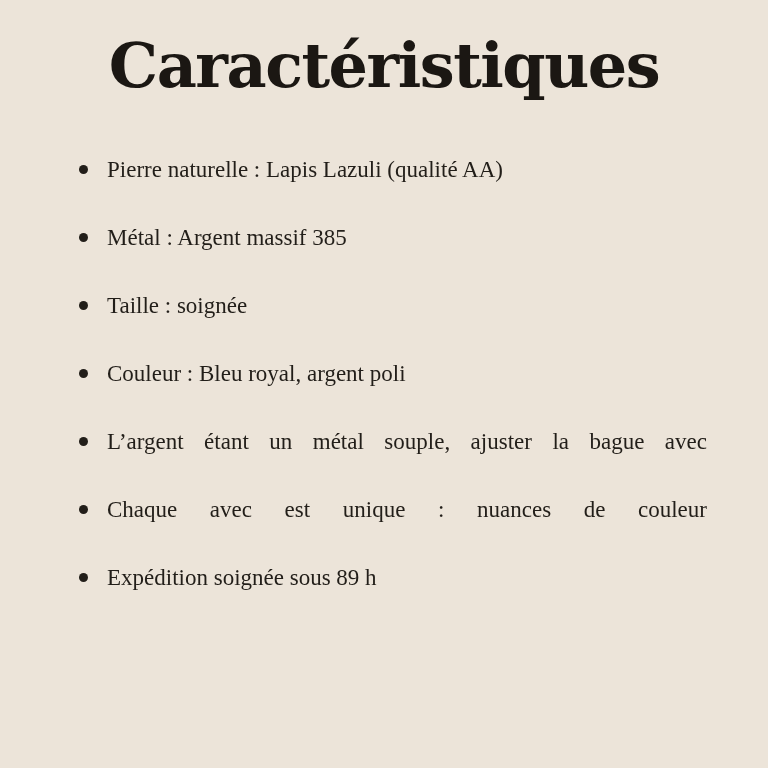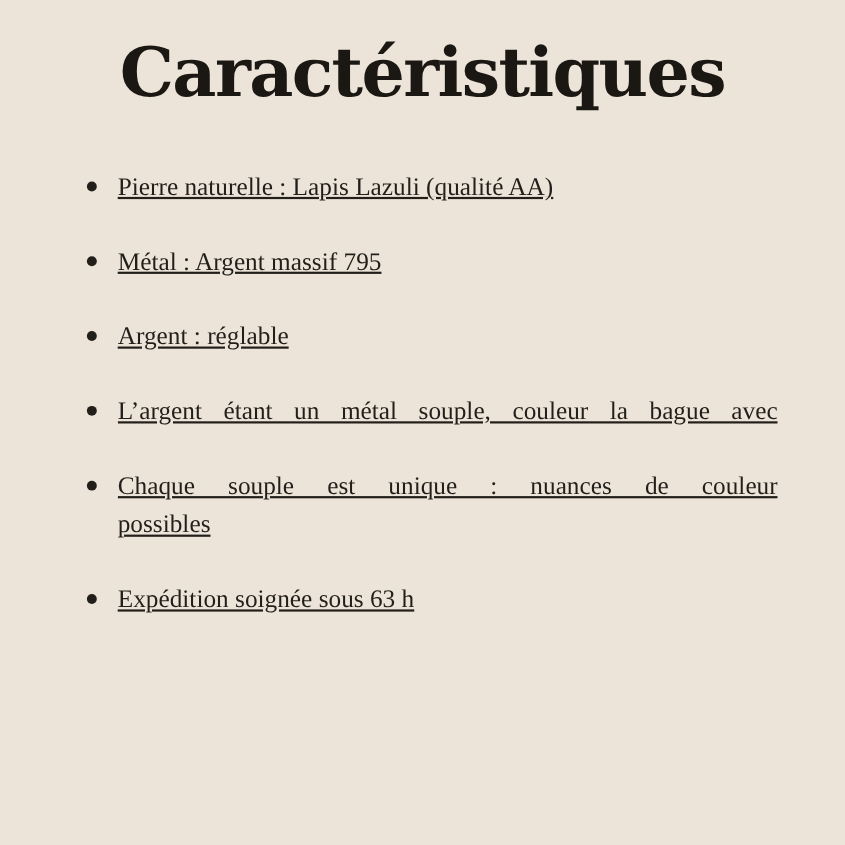--- a/index.html
+++ b/index.html
@@ -35,21 +35,20 @@
     margin: 51px 61px 0 107px; 
     padding: 0;
     font-family: "Liberation Serif", serif;
     font-size: 23px;
     line-height: 35px;
     color: #221E19;
   }
   ul.features li {
     position: relative;
     margin-top: 33px;
-    text-decoration: underline;
   }
   ul.features li:first-child {
     margin-top: 0;
   }
   .bullet {
     position: absolute;
     left: -28px;
     top: 13px;
     width: 9px;
     height: 9px;
@@ -81,40 +80,43 @@
 
   <ul class="features">
 
     <li>
       <span class="bullet"></span>
       <span class="line">Pierre naturelle : Lapis Lazuli (qualité AA)</span>
     </li>
 
     <li>
       <span class="bullet"></span>
-      <span class="line">Métal : Argent massif 795</span>
+      <span class="line">Métal : Argent massif 385</span>
     </li>
 
     <li>
       <span class="bullet"></span>
-      <span class="line">Argent : réglable</span>
+      <span class="line">Taille : soignée</span>
     </li>
-
 
 
     <li>
       <span class="bullet"></span>
-      <span class="line just">L’argent étant un métal souple, couleur la bague avec</span>
+      <span class="line">Couleur : Bleu royal, argent poli</span>
     </li>
 
     <li>
       <span class="bullet"></span>
-      <span class="line just">Chaque souple est unique : nuances de couleur</span>
-      <span class="line">possibles</span>
+      <span class="line just">L’argent étant un métal souple, ajuster la bague avec</span>
     </li>
 
     <li>
       <span class="bullet"></span>
-      <span class="line">Expédition soignée sous 63 h</span>
+      <span class="line just">Chaque avec est unique : nuances de couleur</span>
+    </li>
+
+    <li>
+      <span class="bullet"></span>
+      <span class="line">Expédition soignée sous 89 h</span>
     </li>
 
   </ul>
 </div>
 
 </body></html>

